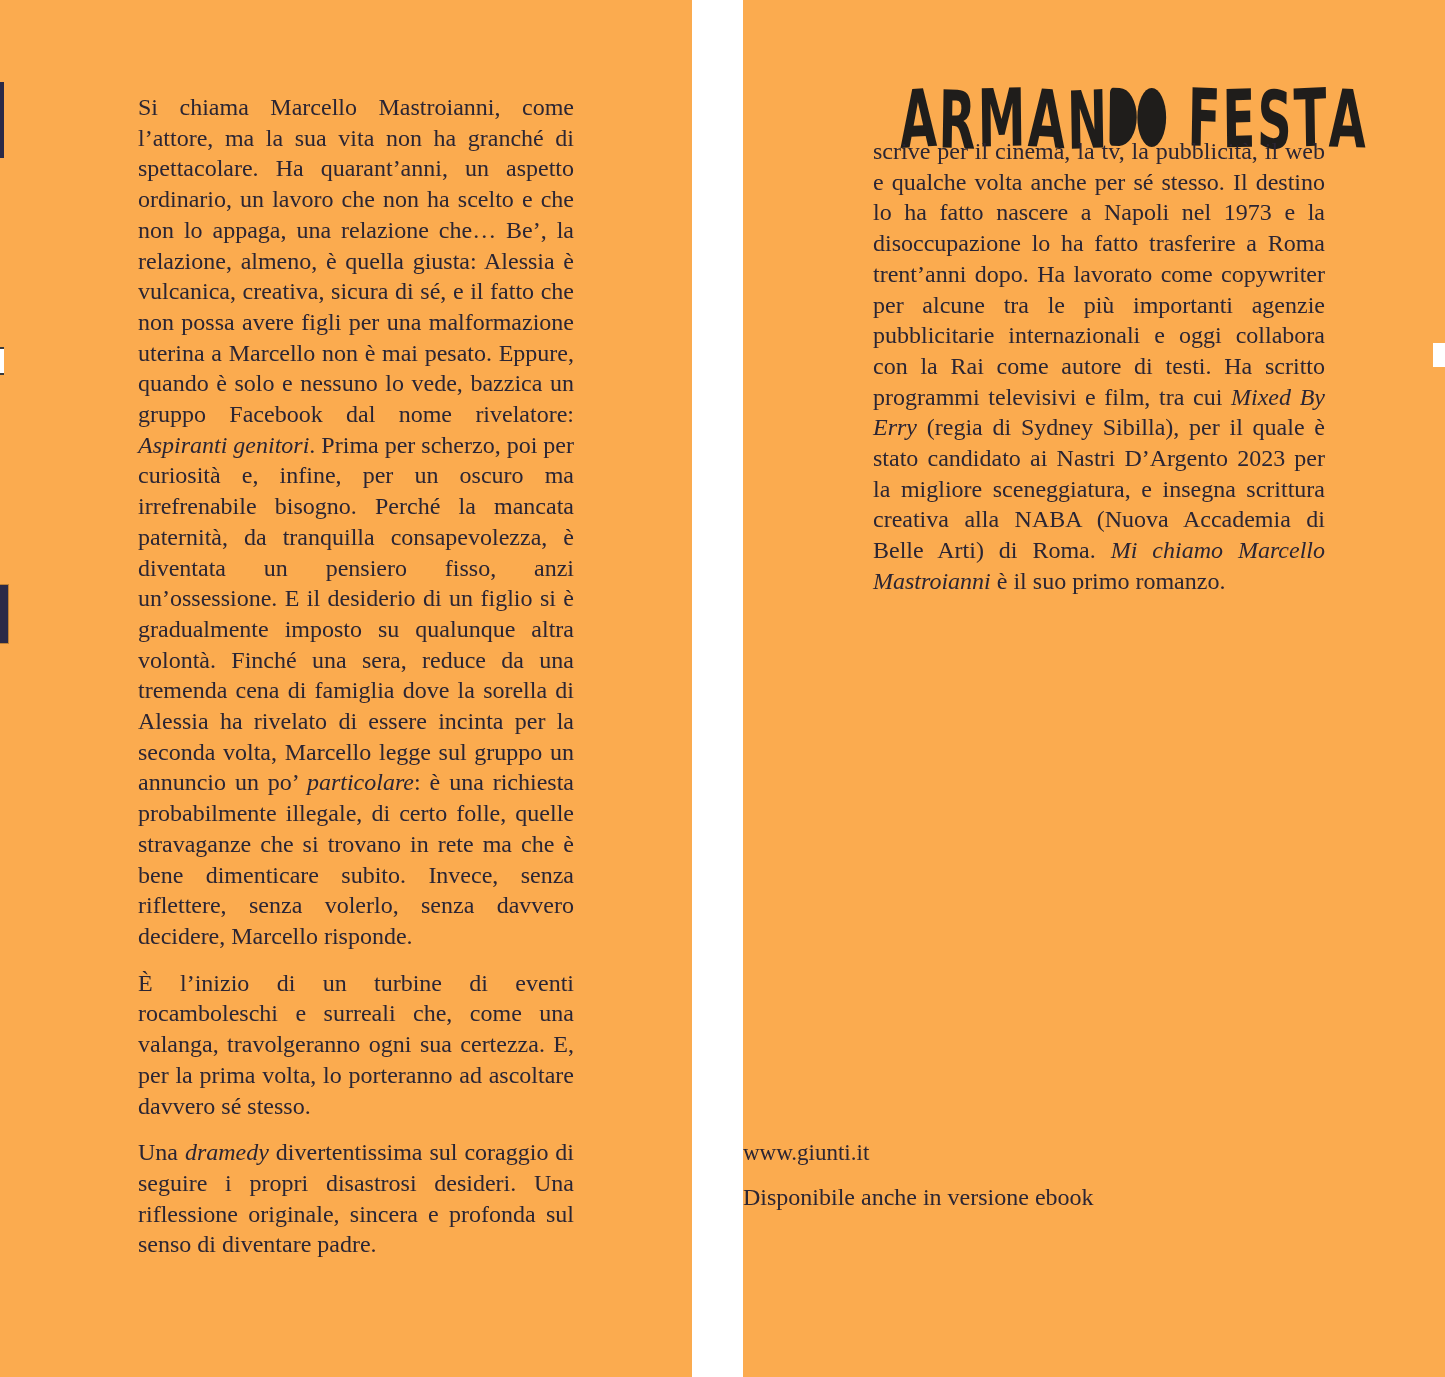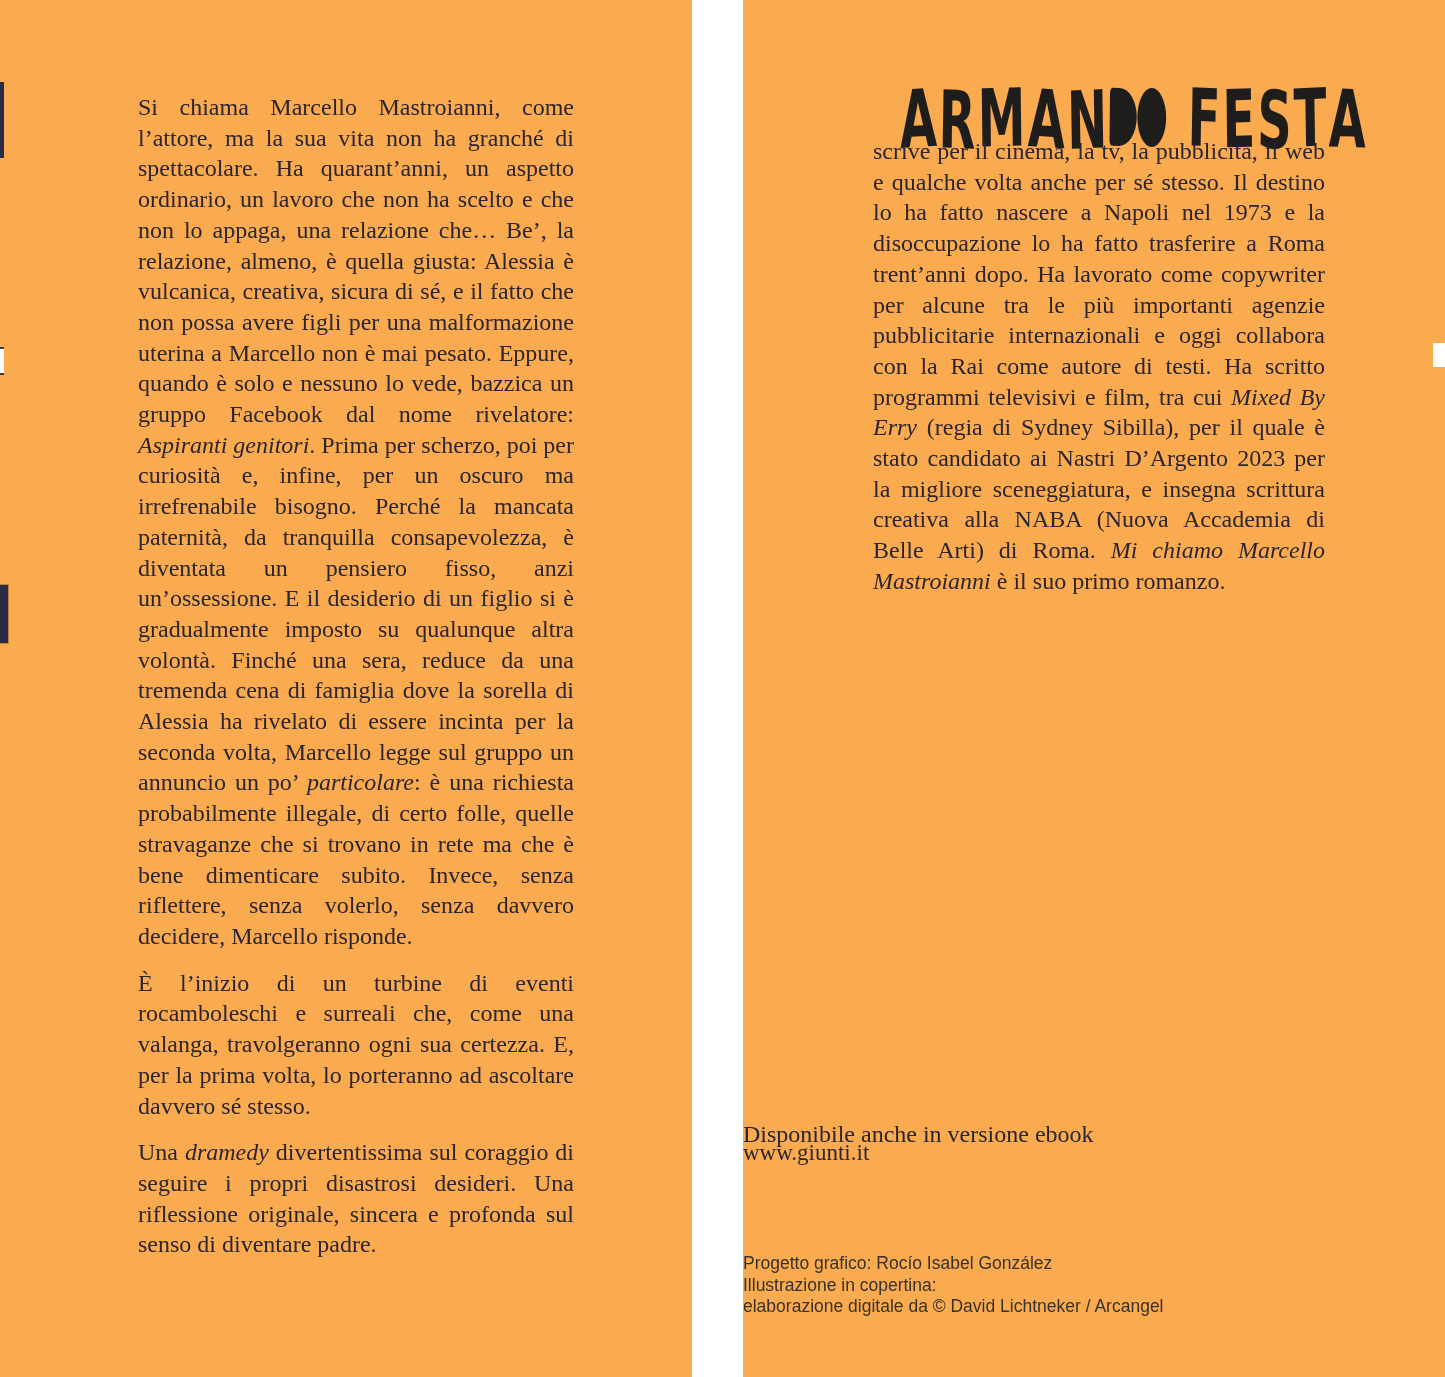--- a/index.html
+++ b/index.html
@@ -35,21 +35,21 @@
        border-radius:.07em .40em .40em .07em}
   .t-O{width:.60em;height:.74em;background:var(--title-ink);border-radius:50%}
   .t-sp{display:inline-block;width:.42em}
 
   .bio{position:absolute;left:130px;top:136px;width:452px;
        font-size:24px;line-height:30.7px;text-align:justify;
        hyphens:auto;-webkit-hyphens:auto}
 
   .footer-line{position:absolute;left:0;width:684px;text-align:left}
   .website{top:1140px;font-size:23px}
-  .ebook-note{top:1121px;font-size:24px}
+  .ebook-note{top:1184px;font-size:24px}
   .credits{top:1253px;font-family:"Liberation Sans","DejaVu Sans",sans-serif;
            font-size:17.5px;line-height:21.5px;color:var(--credit-ink)}
 
   
   .edge-mark{position:absolute}
   #spine-mark-top{left:0;top:82px;width:4px;height:76px;background:var(--mark-navy)}
   #fold-notch-left{left:0;top:347px;width:4px;height:28px;background:#ffffff;
                    border-top:2px solid #3a3a3a;border-bottom:2px solid #3a3a3a}
   #spine-mark-bottom{left:0;top:585px;width:8px;height:58px;background:var(--mark-navy);
                      box-shadow:0 0 0 1px rgba(120,80,25,.45)}
@@ -71,20 +71,15 @@
 
 <section class="flap" id="right-flap">
   <div class="author-title-row">
     <span class="author-title"><span class="t-ch" style="transform: rotate(-2deg) translateY(0px);">A</span><span class="t-ch" style="transform: rotate(1.5deg) translateY(1px);">R</span><span class="t-ch" style="transform: rotate(-1deg) translateY(-1px);">M</span><span class="t-ch" style="transform: rotate(2deg) translateY(0px);">A</span><span class="t-ch" style="transform: rotate(-1.5deg) translateY(1px);">N</span><span class="t-ch t-D" style="transform: rotate(1deg) translateY(-1px);"></span><span class="t-ch t-O" style="transform: rotate(0deg) translateY(0px);"></span><span class="t-sp"></span><span class="t-ch" style="transform: rotate(1.5deg) translateY(-1px);">F</span><span class="t-ch" style="transform: rotate(-1deg) translateY(0px);">E</span><span class="t-ch" style="transform: rotate(2deg) translateY(1px);">S</span><span class="t-ch" style="transform: rotate(-1.5deg) translateY(-1px);">T</span><span class="t-ch" style="transform: rotate(1deg) translateY(0px);">A</span></span>
   </div>
 
   <div class="bio"><span>scrive per il cinema, la tv, la pubblicità, il web e qualche volta anche per sé stesso. Il destino lo ha fatto nascere a Napoli nel 1973 e la disoccupazione lo ha fatto trasferire a Roma trent’anni dopo. Ha lavorato come copywriter per alcune tra le più importanti agenzie pubblicitarie internazionali e oggi collabora con la Rai come autore di testi. Ha scritto programmi televisivi e film, tra cui </span><i>Mixed By Erry</i><span> (regia di Sydney Sibilla), per il quale è stato candidato ai Nastri D’Argento 2023 per la migliore sceneggiatura, e insegna scrittura creativa alla NABA (Nuova Accademia di Belle Arti) di Roma. </span><i>Mi chiamo Marcello Mastroianni</i><span> è il suo primo romanzo.</span></div>
 
   <div class="footer-line website">www.giunti.it</div>
   <div class="footer-line ebook-note">Disponibile anche in versione ebook</div>
-  <div class="footer-line credits">
-    <div>Progetto grafico: Rocío Isabel González</div>
-    <div>Illustrazione in copertina:</div>
-    <div>elaborazione digitale da © David Lichtneker / Arcangel</div>
-  </div>
 
   <div class="edge-mark" id="fold-notch-right"></div>
 </section>
 
 </body></html>

